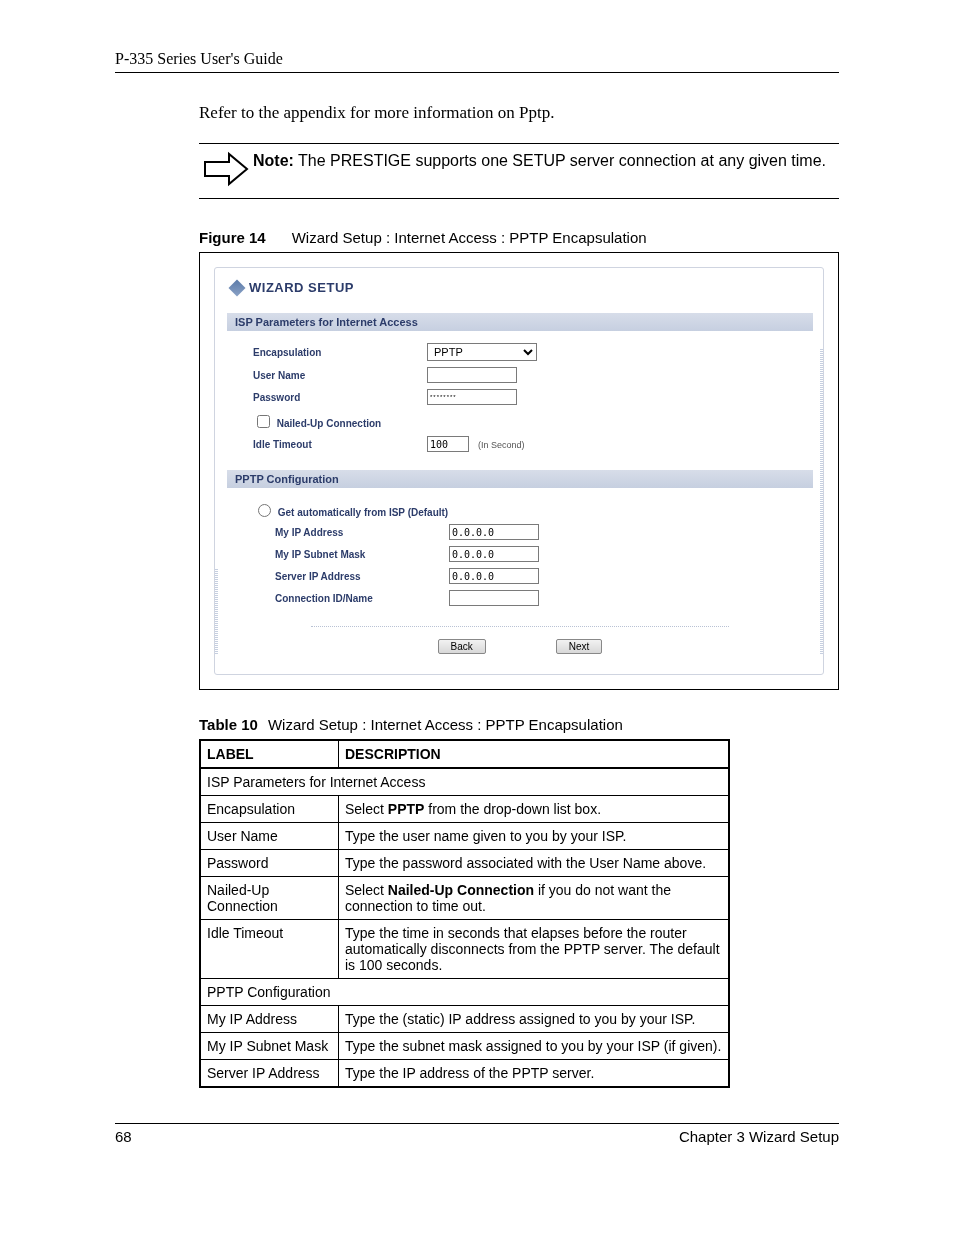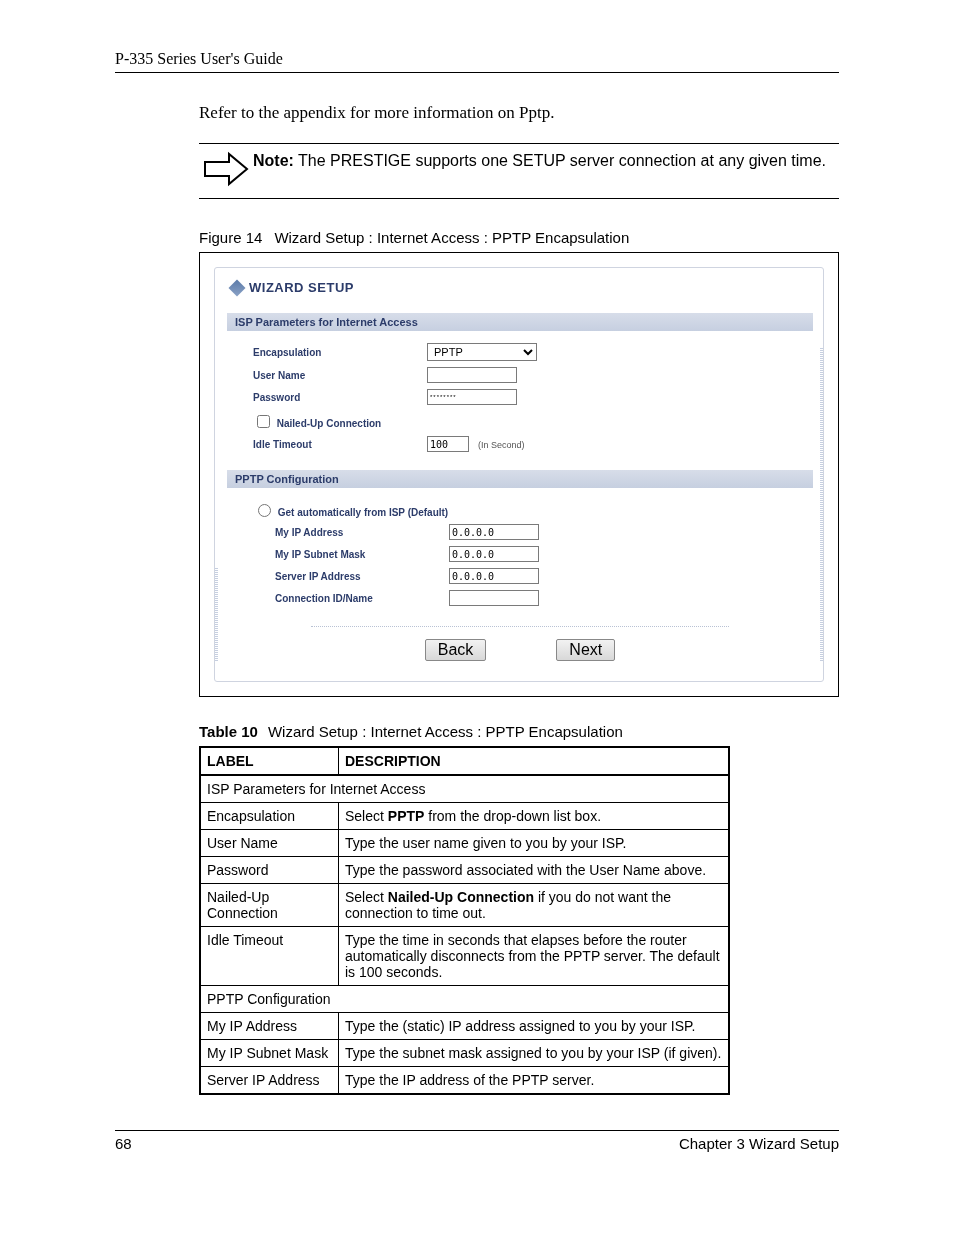--- a/index.html
+++ b/index.html
@@ -44,21 +44,21 @@
     line-height: 1.35;
   }
   .note-text b { font-weight: bold; }
 
   
   .figcap {
     font-family: Arial, Helvetica, sans-serif;
     font-size: 15px;
     margin: 0 0 6px 84px;
   }
-  .figcap b { font-weight: normal; margin-right: 12px; }
+  .figcap b { font-weight: bold; margin-right: 26px; }
 
   
   .figbox {
     border: 1px solid #000;
     margin-left: 84px;
     background: #fff;
     padding: 0;
   }
   .wizard {
     font-family: Arial, Helvetica, sans-serif;
@@ -126,21 +126,21 @@
   .cb, .rb { accent-color: #2c3c6a; margin-right:4px; transform: translateY(1px); }
   .radio-line { margin-left: 22px; font-weight: bold; color:#2c3c6a; font-size:10px; margin-top:10px; }
   .sub { margin-left: 44px; }
   .btnbar {
     display:flex; gap:70px; justify-content:center;
     border-top: 1px dotted #b9c2d4;
     margin: 20px 80px 0 80px;
     padding-top: 12px;
   }
   .btn {
-    font-family: Arial; font-size:16px;
+    font-family: Arial; font-size:10px;
     background: linear-gradient(#f2f2f2,#d8d8d8);
     border: 1px solid #888;
     padding: 1px 12px;
     border-radius: 2px;
     cursor: pointer;
   }
   .right-edge {
     position:absolute; right:0; top:80px; bottom:20px; width:3px;
     background: repeating-linear-gradient(0deg,#c6cfe0 0,#c6cfe0 1px,#fff 1px,#fff 2px);
   }

